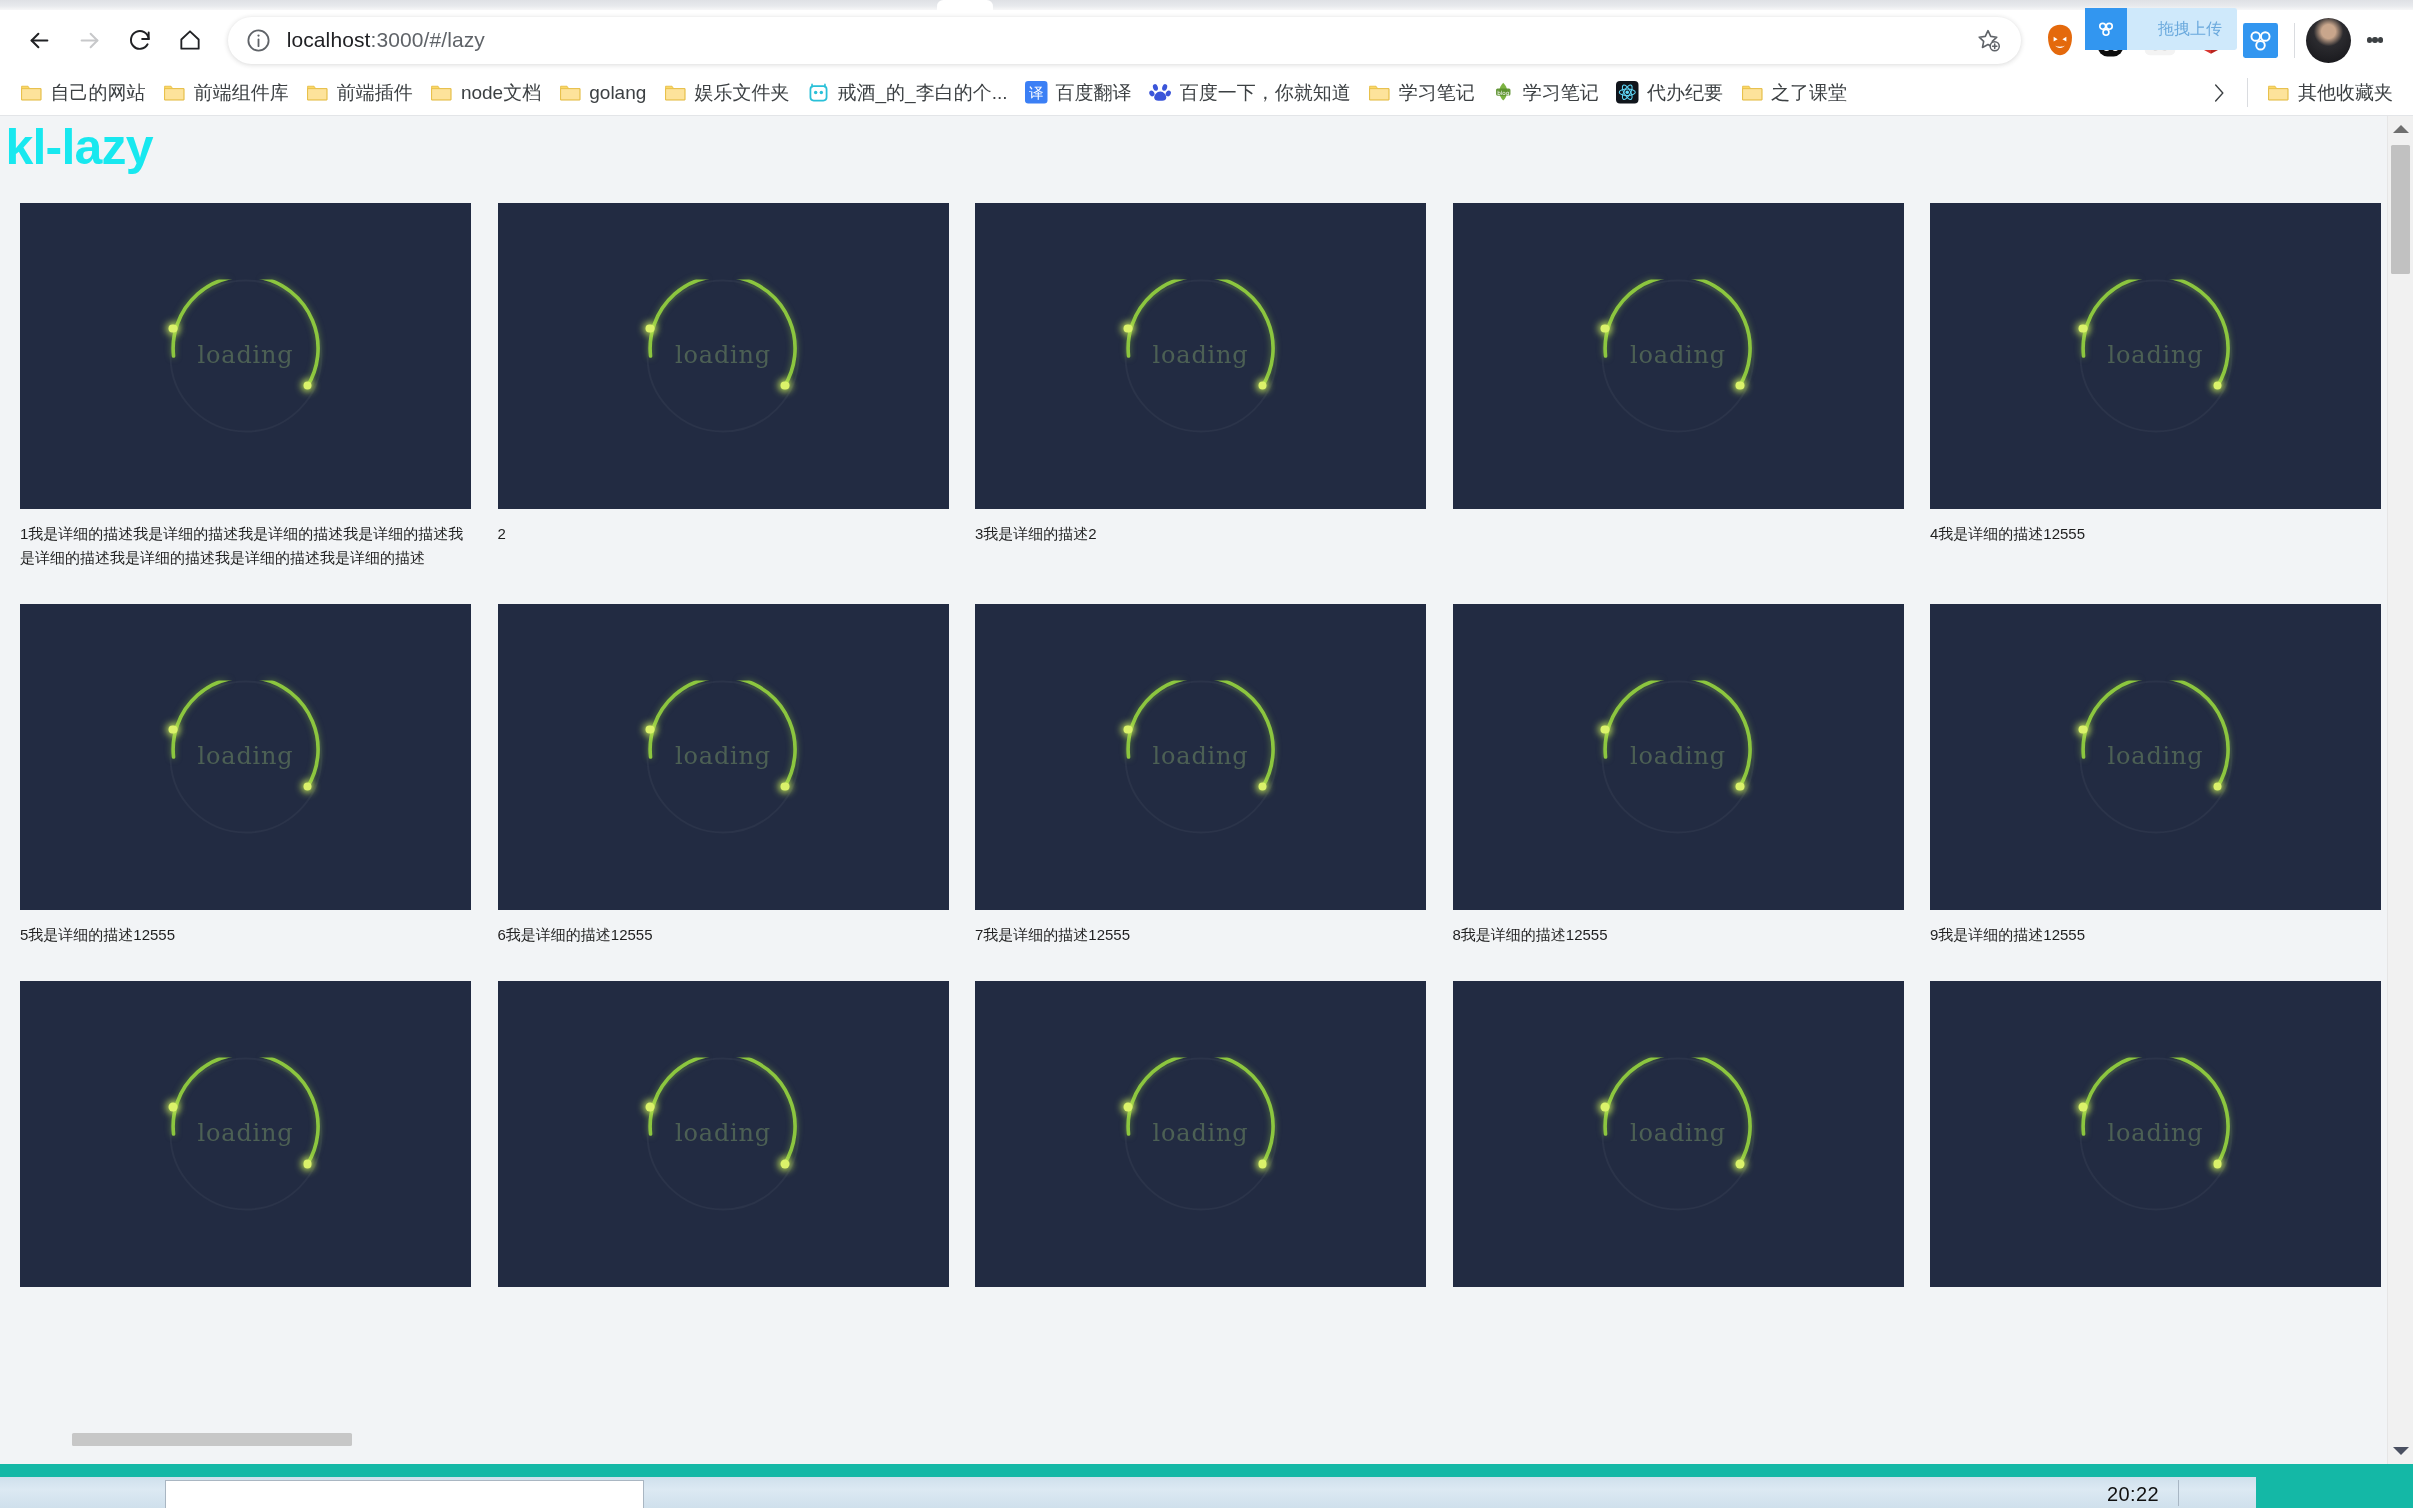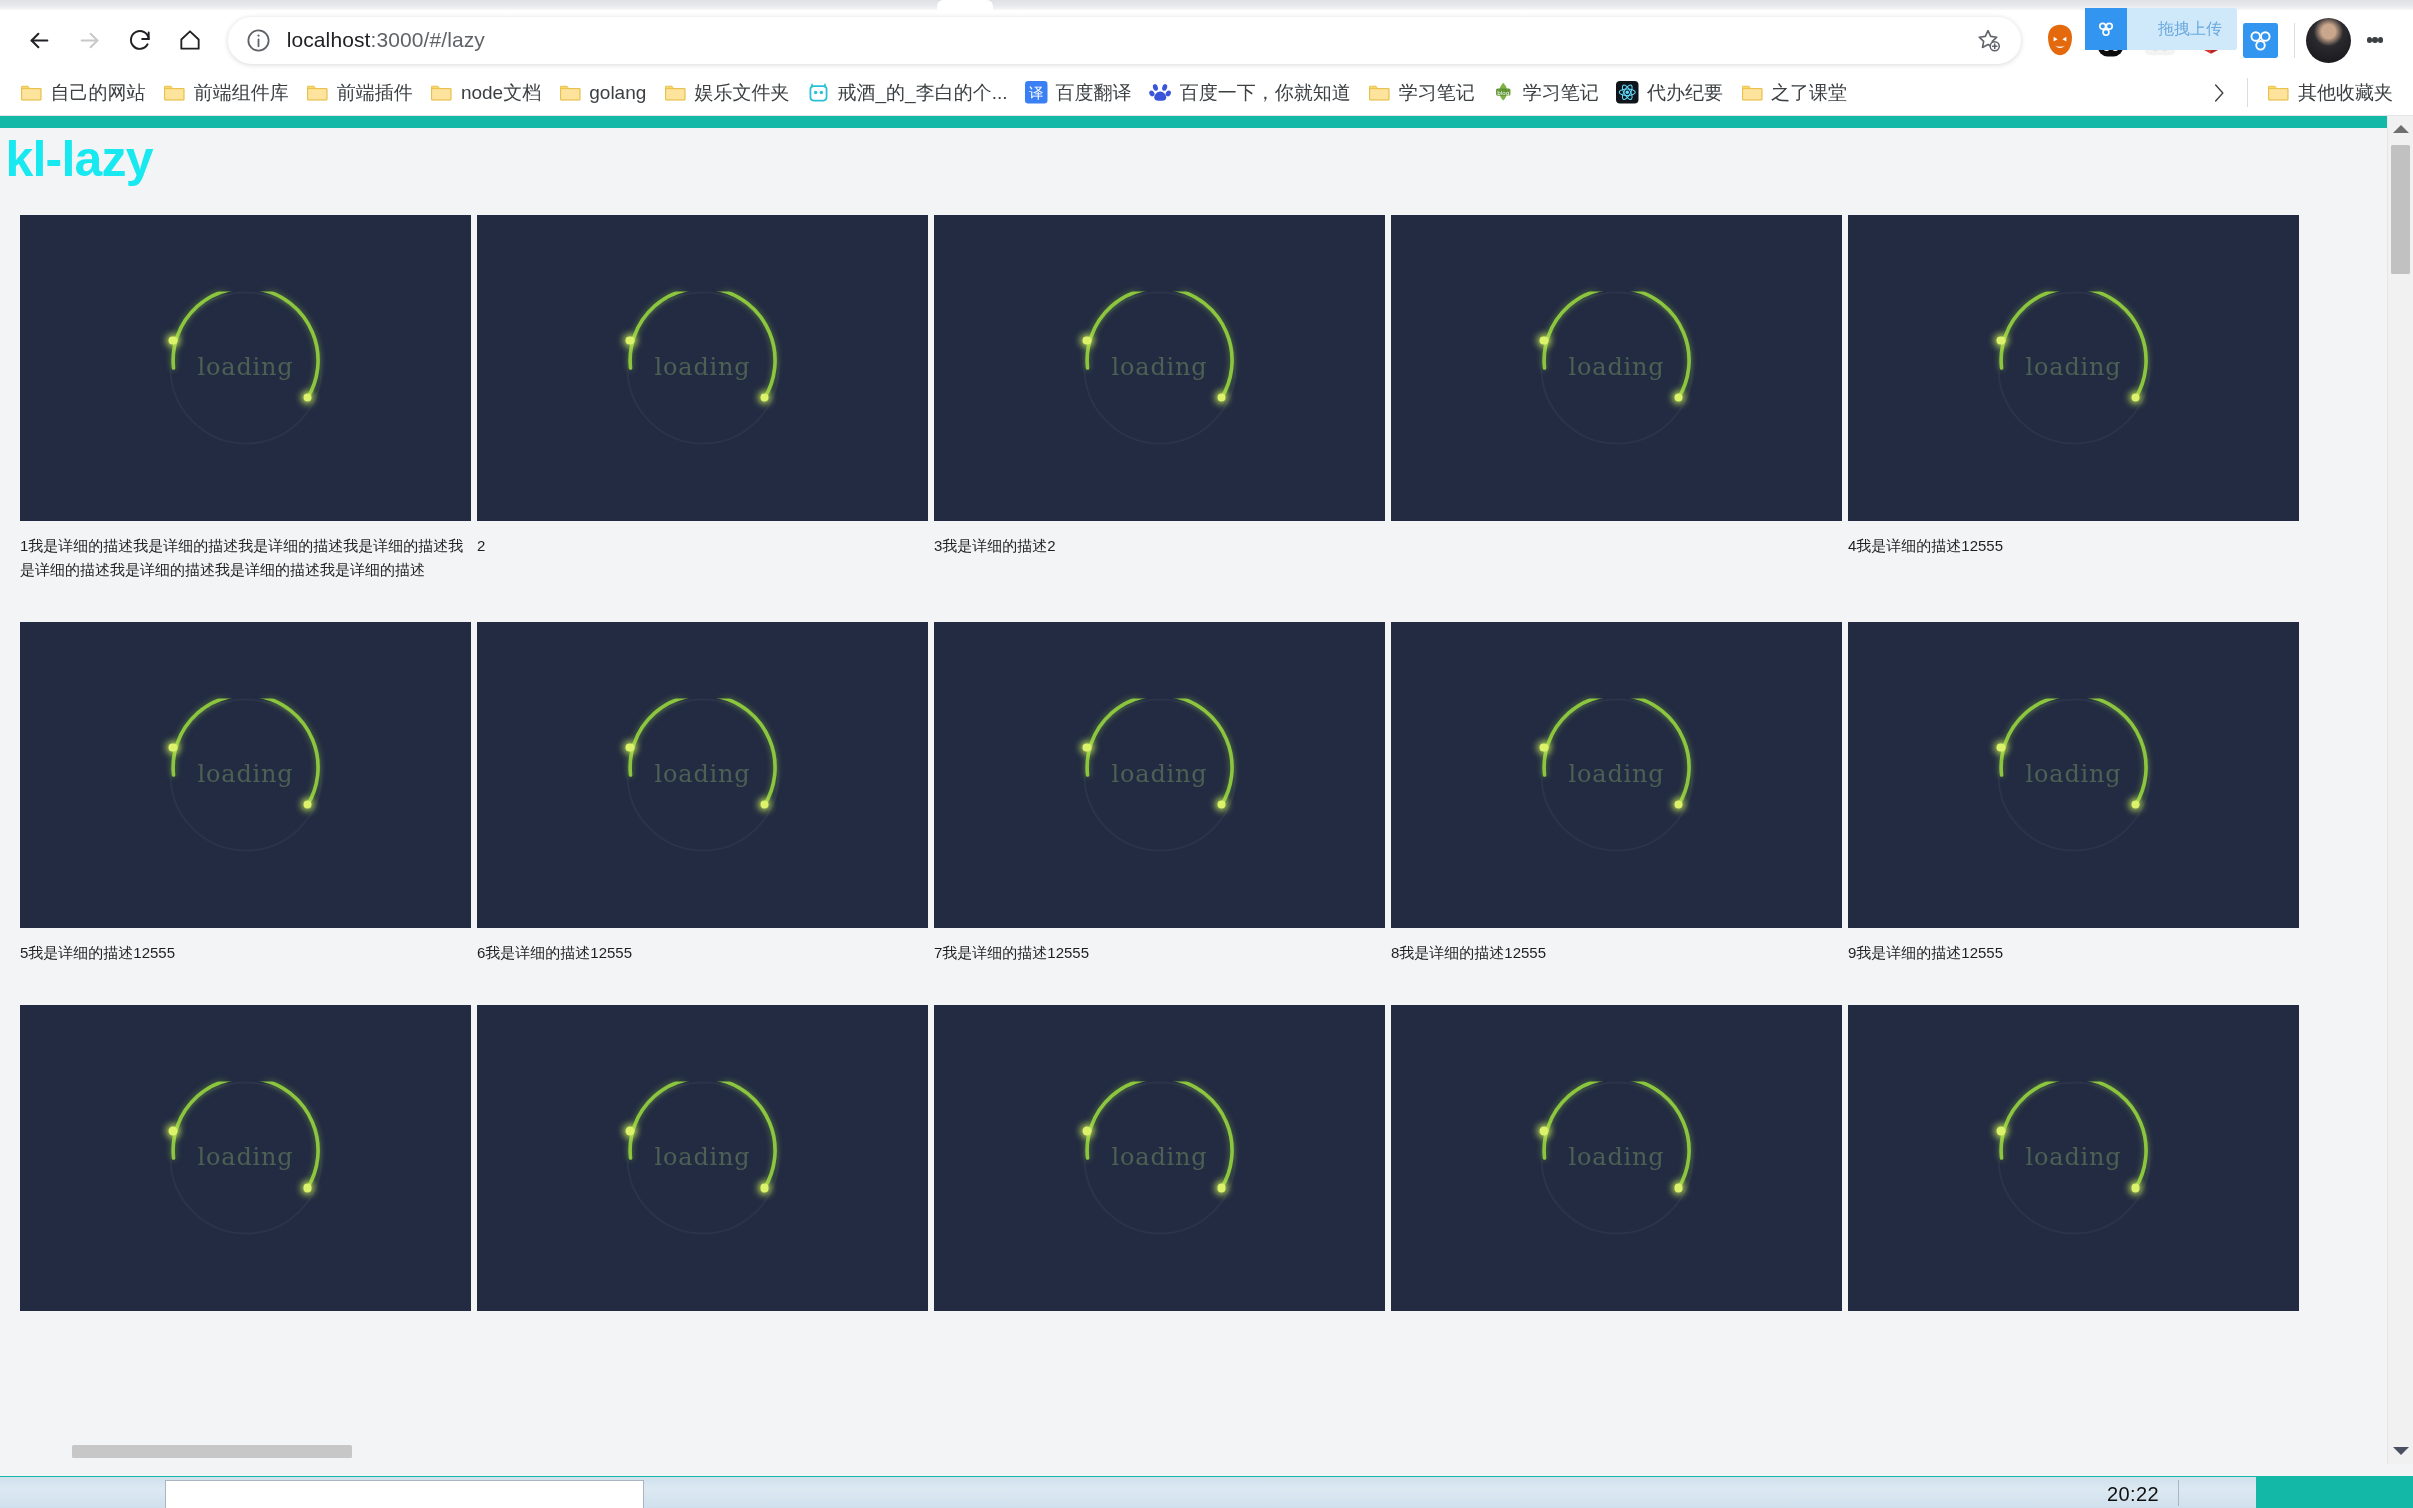--- a/index.html
+++ b/index.html
@@ -139,21 +139,21 @@
     flex: none; margin-left: 4.8px;
   }
   .bm-sep { width: 0.8px; height: 29px; background: #dadce0; margin: 0 11.3px; flex: none; }
   .bm-spacer { flex: 1; }
 
   .folder-ico svg { display:block; }
 
   
   .viewport {
     position: absolute;
-    left: 0; top: 128px;
+    left: 0; top: 116px;
     width: 2413px;
     height: 1348px;
     background: #f2f4f6;
     overflow: hidden;
   }
   .page {
     position: absolute;
     left: 0; top: -14.5px;
     width: 2391px;
     padding: 0 20px;
@@ -167,21 +167,20 @@
     letter-spacing: -0.8px;
     padding-top: 14.5px;
   }
 
   .grid {
     display: grid;
     grid-template-columns: repeat(5, 451px);
     column-gap: 26.5px;
     row-gap: 0;
     margin-top: 24px;
-    gap: 6px;
   }
   .card { width: 451px; }
   .thumb {
     width: 451px; height: 306px;
     background: #222b42;
     position: relative;
     overflow: hidden;
   }
   .spinner-wrap {
     position: absolute; left: 50%; top: 50%;

